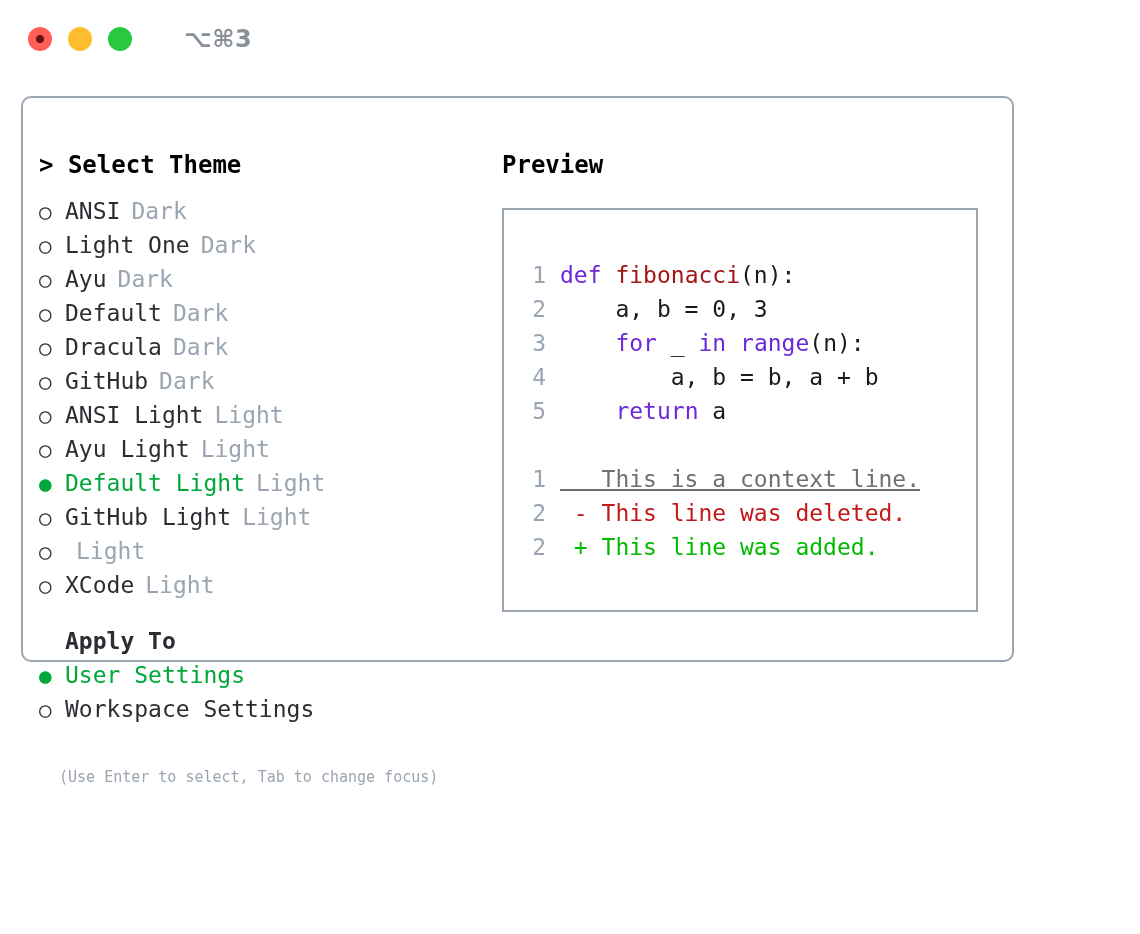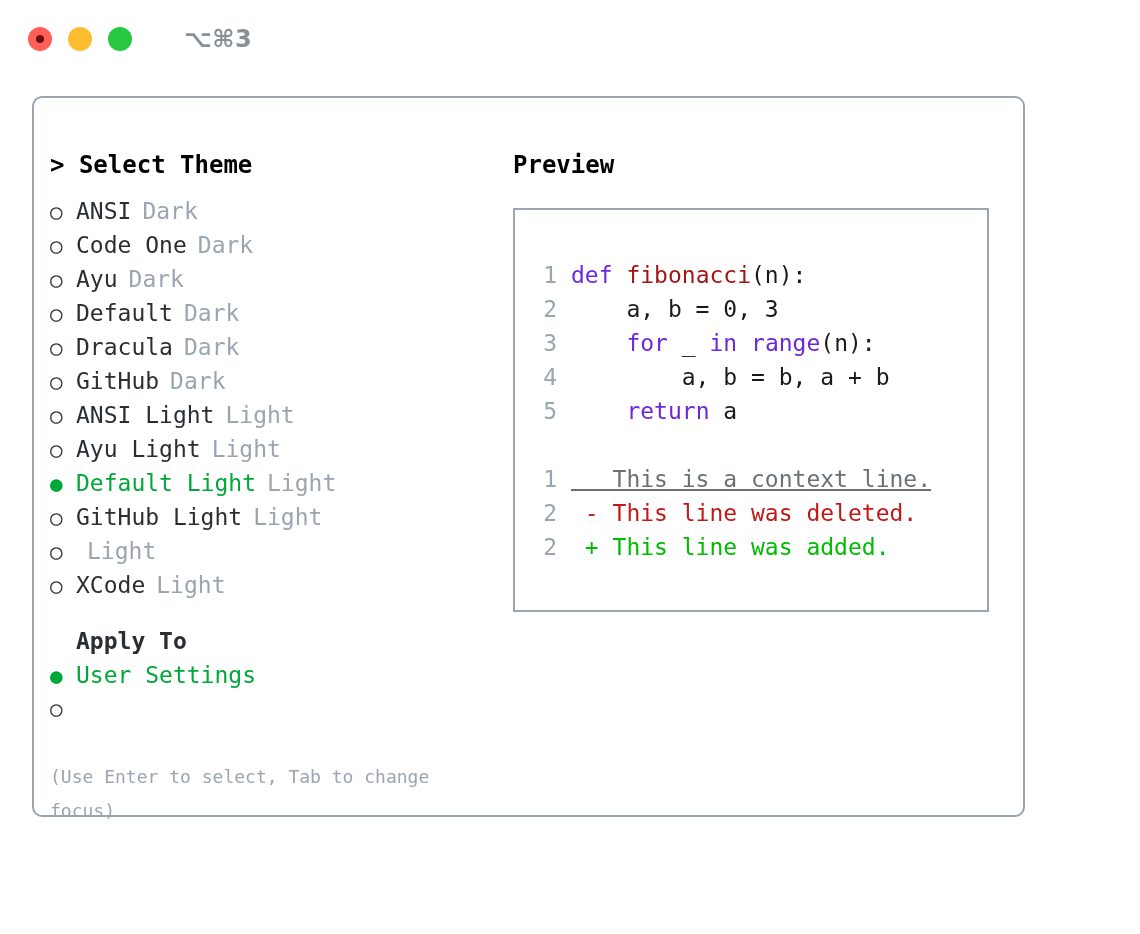--- a/index.html
+++ b/index.html
@@ -74,24 +74,24 @@
     font-size: 24px;
     font-weight: bold;
     color: #888f96;
     letter-spacing: 0.5px;
     white-space: nowrap;
   }
 
   
   .panel {
     position: absolute;
-    left: 32px;
+    left: 21px;
     top: 96px;
     width: 993px;
-    height: 721px;
+    height: 566px;
     border: 2px solid #9aa5b1;
     border-radius: 10px;
     box-sizing: border-box;
     background: #ffffff;
   }
 
   .panel-inner {
     position: absolute;
     left: 0;
     top: 0;
@@ -167,25 +167,26 @@
     font-weight: bold;
   }
   .group-label .bullet { color: transparent; }
 
   .spacer-row {
     height: 34px;
   }
 
   .hint {
     margin-top: 34px;
-    font-size: 18px;
+    font-size: 15px;
     line-height: 34px;
     color: #9aa5b1;
     width: 400px;
     white-space: normal;
+    margin-left: 20px;
   }
 
   
   .right-col {
     flex: 1 1 auto;
     padding: 50px 0 0 14px;
     box-sizing: border-box;
   }
 
   .preview-box {
@@ -254,21 +255,21 @@
         <div class="section-header">&gt; Select Theme</div>
 
         <ul class="option-list" id="theme-list">
             <li class="option-row">
               <span class="bullet">○</span>
               <span class="opt-name">ANSI</span>
               <span class="opt-tag">Dark</span>
             </li>
             <li class="option-row">
               <span class="bullet">○</span>
-              <span class="opt-name">Code One</span>
+              <span class="opt-name">Light One</span>
               <span class="opt-tag">Dark</span>
             </li>
             <li class="option-row">
               <span class="bullet">○</span>
               <span class="opt-name">Ayu</span>
               <span class="opt-tag">Dark</span>
             </li>
             <li class="option-row">
               <span class="bullet">○</span>
               <span class="opt-name">Default</span>
@@ -322,20 +323,21 @@
           <span>Apply To</span>
         </div>
 
         <ul class="option-list" id="apply-list">
             <li class="option-row selected">
               <span class="bullet">●</span>
               <span class="opt-name">User Settings</span>
             </li>
             <li class="option-row">
               <span class="bullet">○</span>
+              <span class="opt-name">Workspace Settings</span>
             </li>
           </ul>
 
         <div class="hint">(Use Enter to select, Tab to change focus)</div>
       </div>
 
       <div class="right-col">
 
         <div class="section-header">Preview</div>
 

